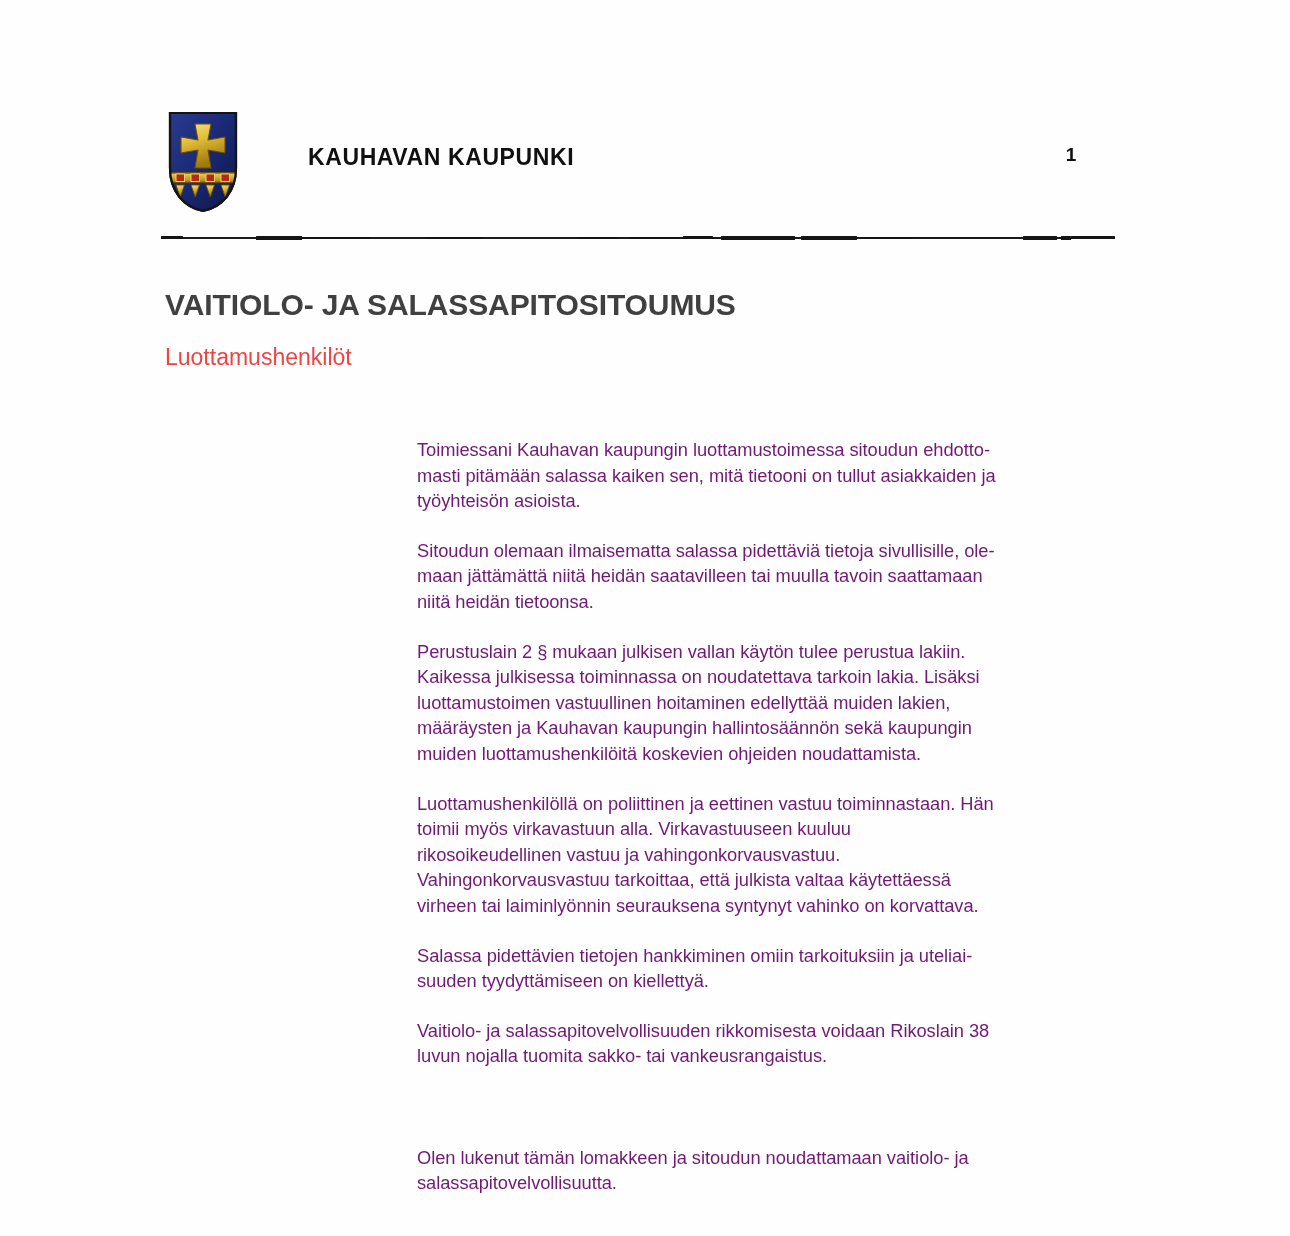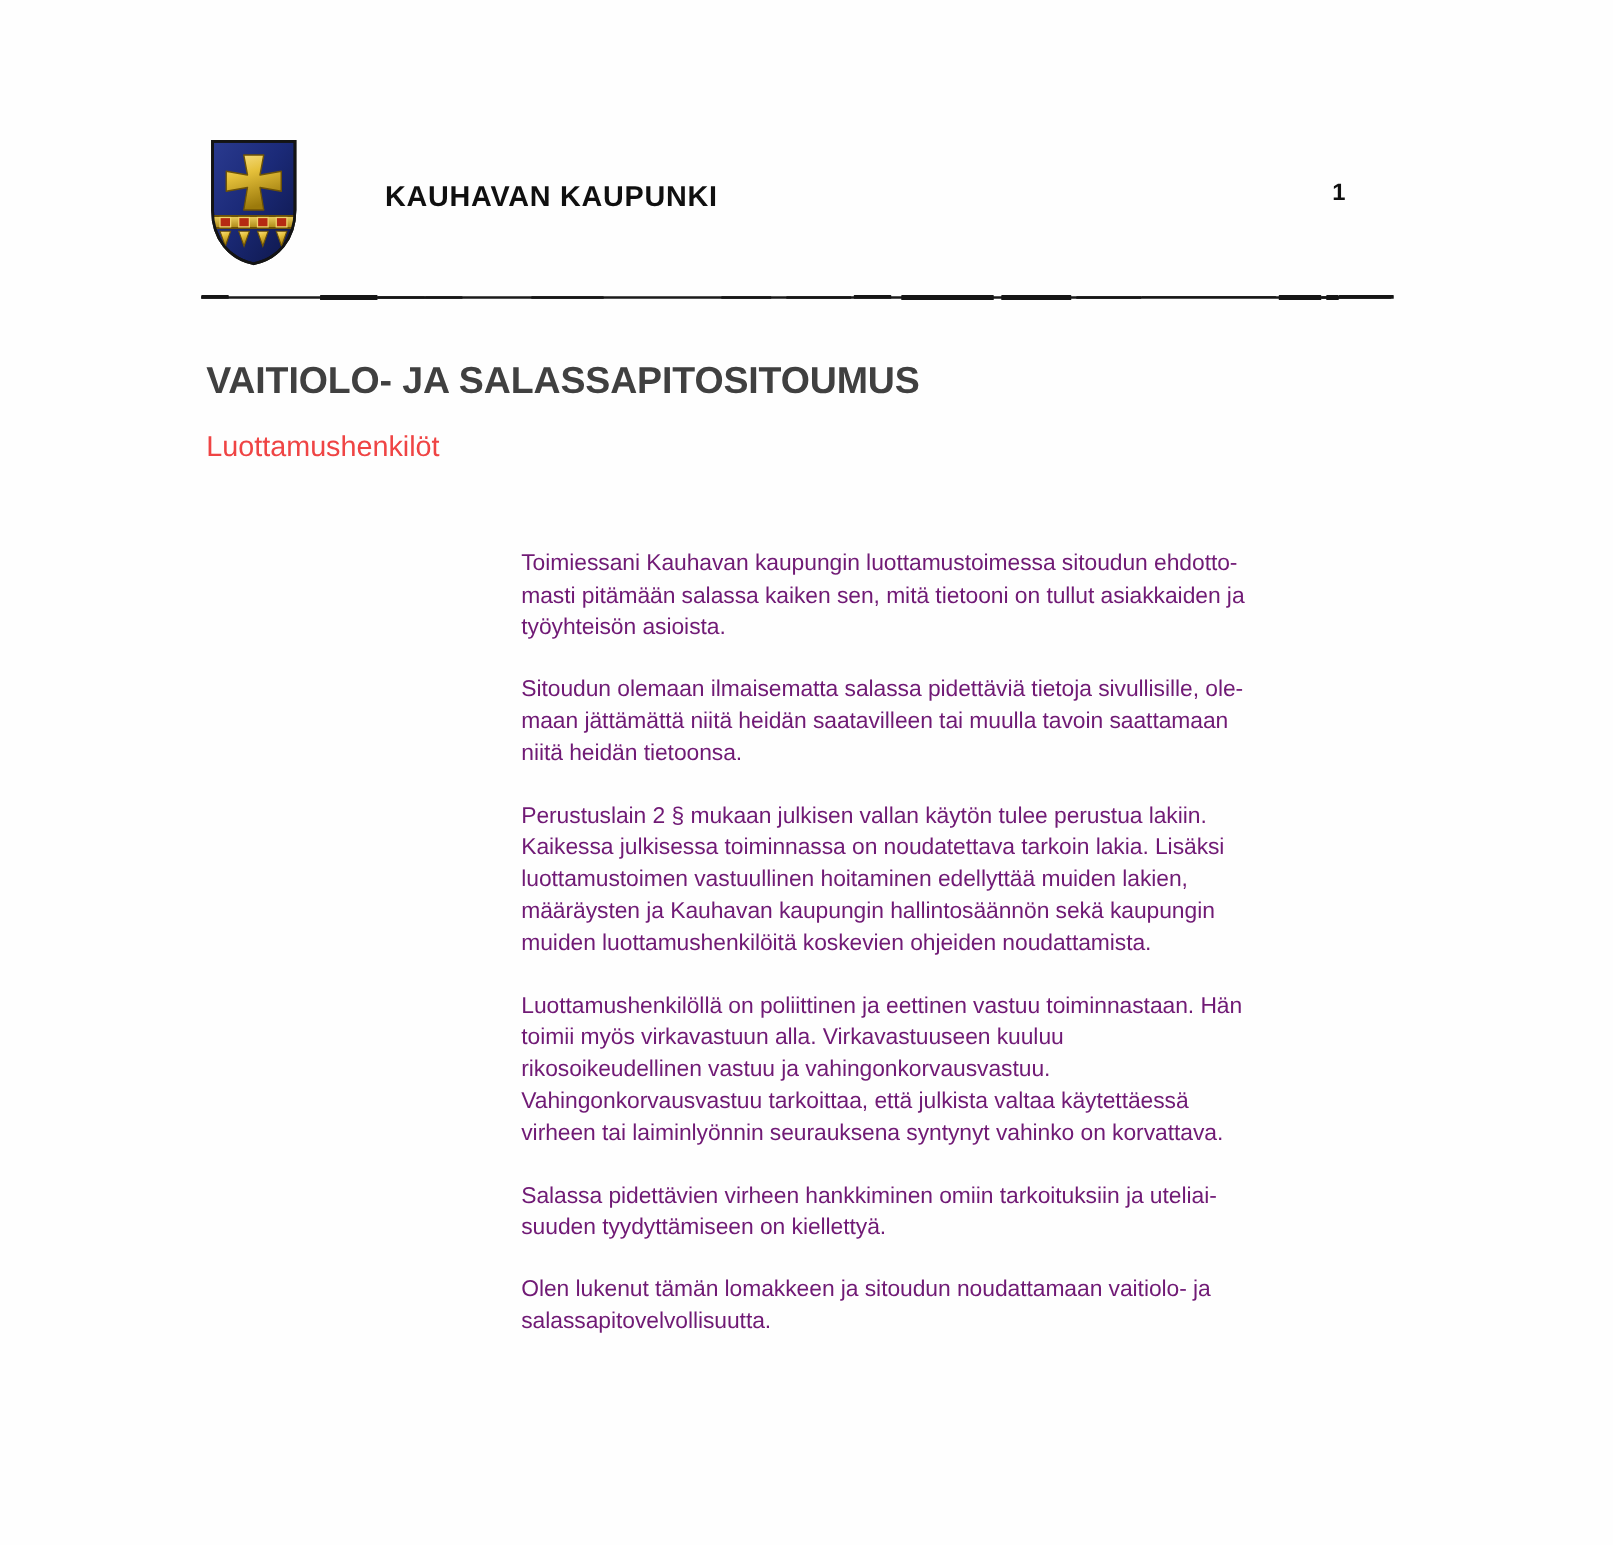--- a/index.html
+++ b/index.html
@@ -217,19 +217,21 @@
     <p class="para">Perustuslain 2 § mukaan julkisen vallan käytön tulee perustua lakiin.
 Kaikessa julkisessa toiminnassa on noudatettava tarkoin lakia. Lisäksi
 luottamustoimen vastuullinen hoitaminen edellyttää muiden lakien,
 määräysten ja Kauhavan kaupungin hallintosäännön sekä kaupungin
 muiden luottamushenkilöitä koskevien ohjeiden noudattamista.</p>
     <p class="para">Luottamushenkilöllä on poliittinen ja eettinen vastuu toiminnastaan. Hän
 toimii myös virkavastuun alla. Virkavastuuseen kuuluu
 rikosoikeudellinen vastuu ja vahingonkorvausvastuu.
 Vahingonkorvausvastuu tarkoittaa, että julkista valtaa käytettäessä
 virheen tai laiminlyönnin seurauksena syntynyt vahinko on korvattava.</p>
-    <p class="para">Salassa pidettävien virheen hankkiminen omiin tarkoituksiin ja uteliai-
+    <p class="para">Salassa pidettävien tietojen hankkiminen omiin tarkoituksiin ja uteliai-
 suuden tyydyttämiseen on kiellettyä.</p>
+    <p class="para gap-big">Vaitiolo- ja salassapitovelvollisuuden rikkomisesta voidaan Rikoslain 38
+luvun nojalla tuomita sakko- tai vankeusrangaistus.</p>
     <p class="para last">Olen lukenut tämän lomakkeen ja sitoudun noudattamaan vaitiolo- ja
 salassapitovelvollisuutta.</p>
   </div>
 
 </div>
 
 </body></html>

